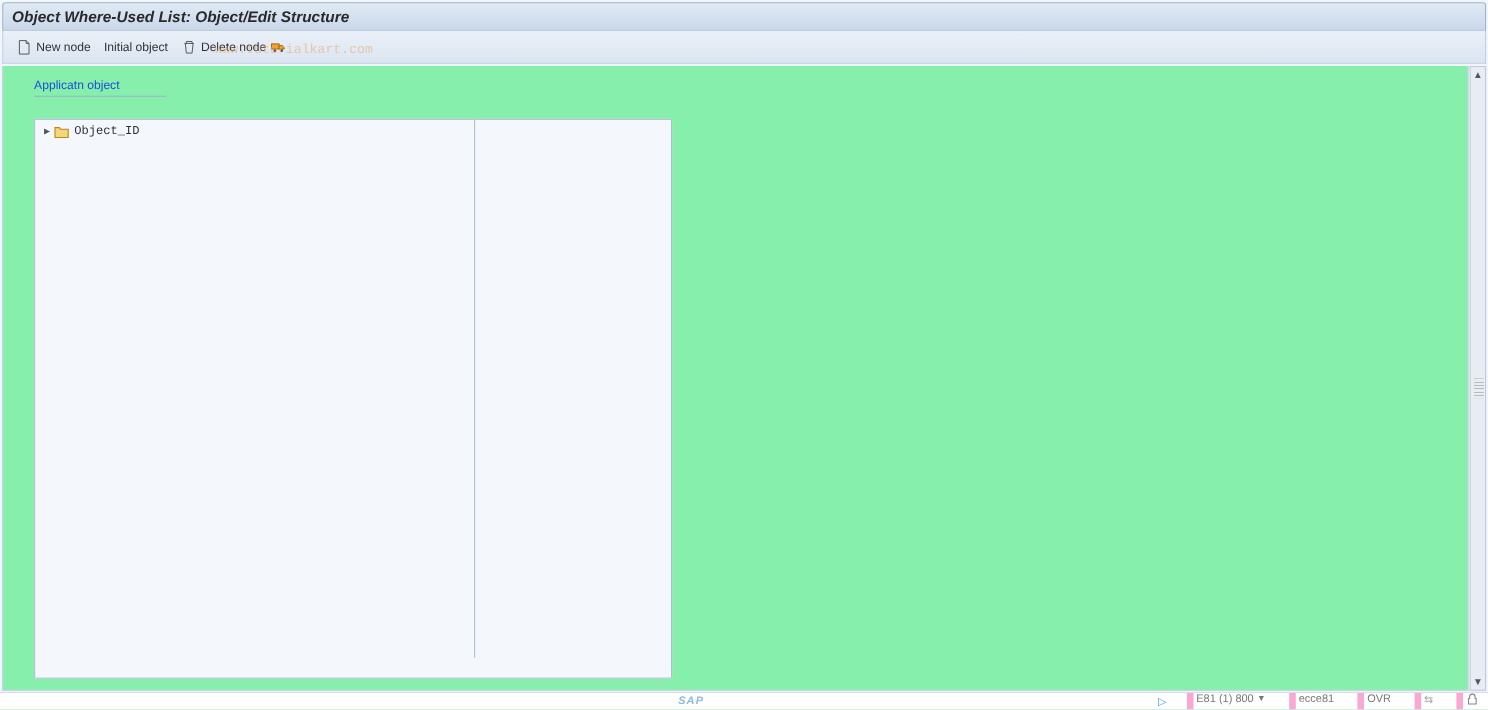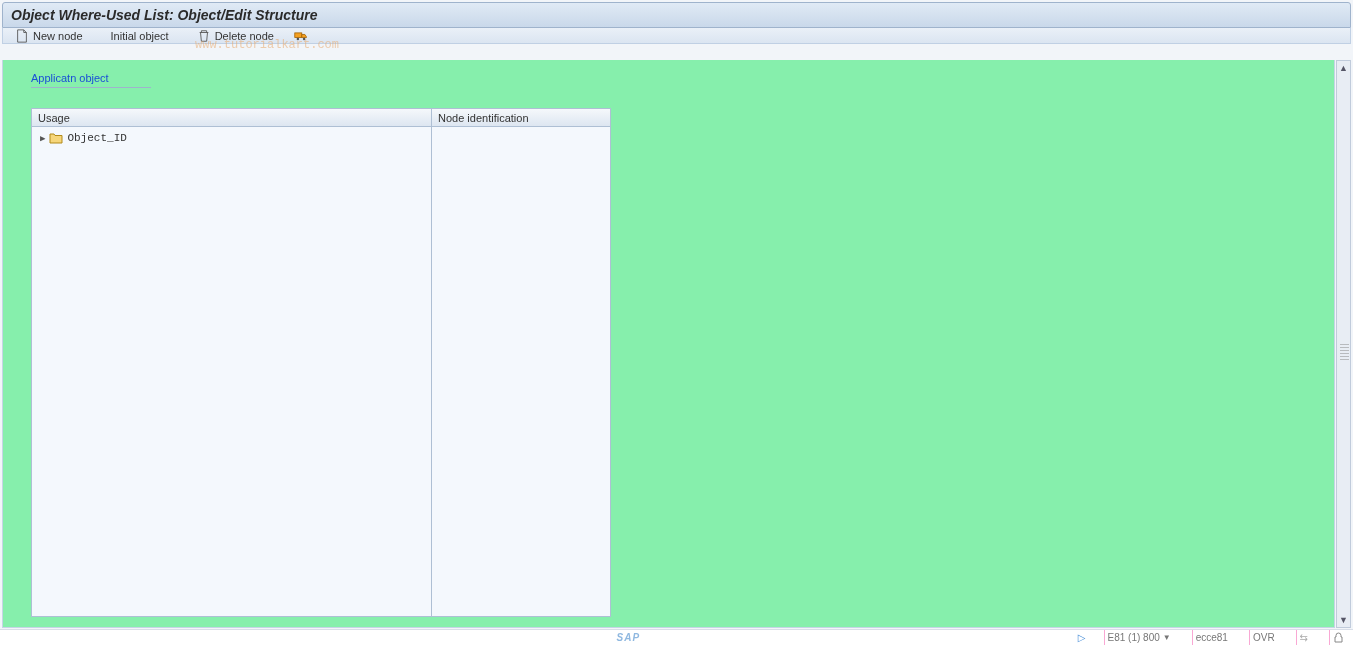--- a/index.html
+++ b/index.html
@@ -26,25 +26,25 @@
     .title-bar .title {
       font-weight: bold;
       font-style: italic;
       font-size: 14px;
       color: #2a2a2a;
     }
     .toolbar {
       background: linear-gradient(to bottom, #eaf0f8 0%, #dbe5f1 100%);
       border: 1px solid #c0d0e4;
       border-top: none;
-      height: 16px;
+      height: 30px;
       display: flex;
       align-items: center;
       padding: 0 12px;
-      gap: 28px;
+      gap: 12px;
       margin: 0 2px;
     }
     .toolbar-btn {
       display: flex;
       align-items: center;
       gap: 4px;
       cursor: pointer;
       color: #333;
       font-size: 11px;
     }
@@ -166,21 +166,21 @@
     }
     .status-sap {
       position: absolute;
       left: 50%;
       transform: translateX(-60px);
       color: #8fb8e0;
       font-weight: bold;
       font-style: italic;
       letter-spacing: 1px;
     }
-    .status-item { display: flex; align-items: center; gap: 3px; padding: 0 3px; border-left: 1px solid #f9a8d4; height: 100%;}
+    .status-item { display: flex; gap: 3px; padding: 0 3px; border-left: 6px solid #f9a8d4; height: 100%;}
     .watermark {
       position: absolute;
       top: 38px;
       left: 195px;
       font-size: 12px;
       color: rgba(232, 170, 110, 0.55);
       font-family: Liberation Mono, monospace;
       pointer-events: none;
       z-index: 50;
     }
@@ -219,24 +219,20 @@
   </div>
 </div>
 
 <div class="content-area">
   <div class="link-row">
     <span class="app-link">Applicatn object</span>
     <div class="link-underline"></div>
   </div>
 
   <div class="tree-panel">
-    <div class="tree-header">
-      <div class="tree-header-col usage">Usage</div>
-      <div class="tree-header-col nodeid">Node identification</div>
-    </div>
     <div class="tree-body">
       <div class="tree-body-col usage">
         <div class="tree-item">
           <span class="expander">▶</span>
           <svg width="14" height="12" viewBox="0 0 14 12">
             <path d="M1 2h4l1 1.5h7V11H1z" fill="#f6d67a" stroke="#b28a1a"></path>
           </svg>
           <span>Object_ID</span>
         </div>
       </div>

